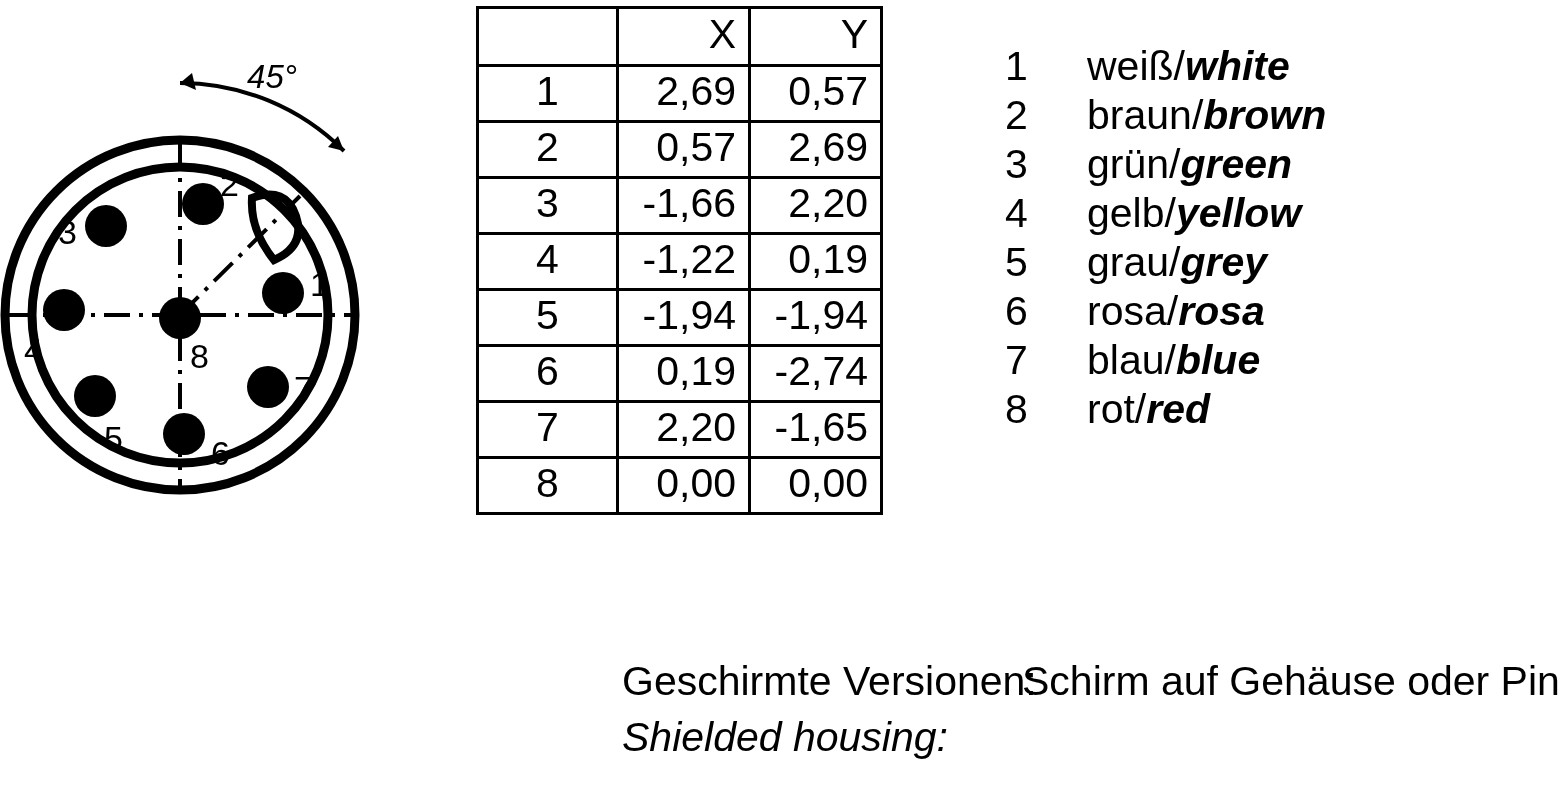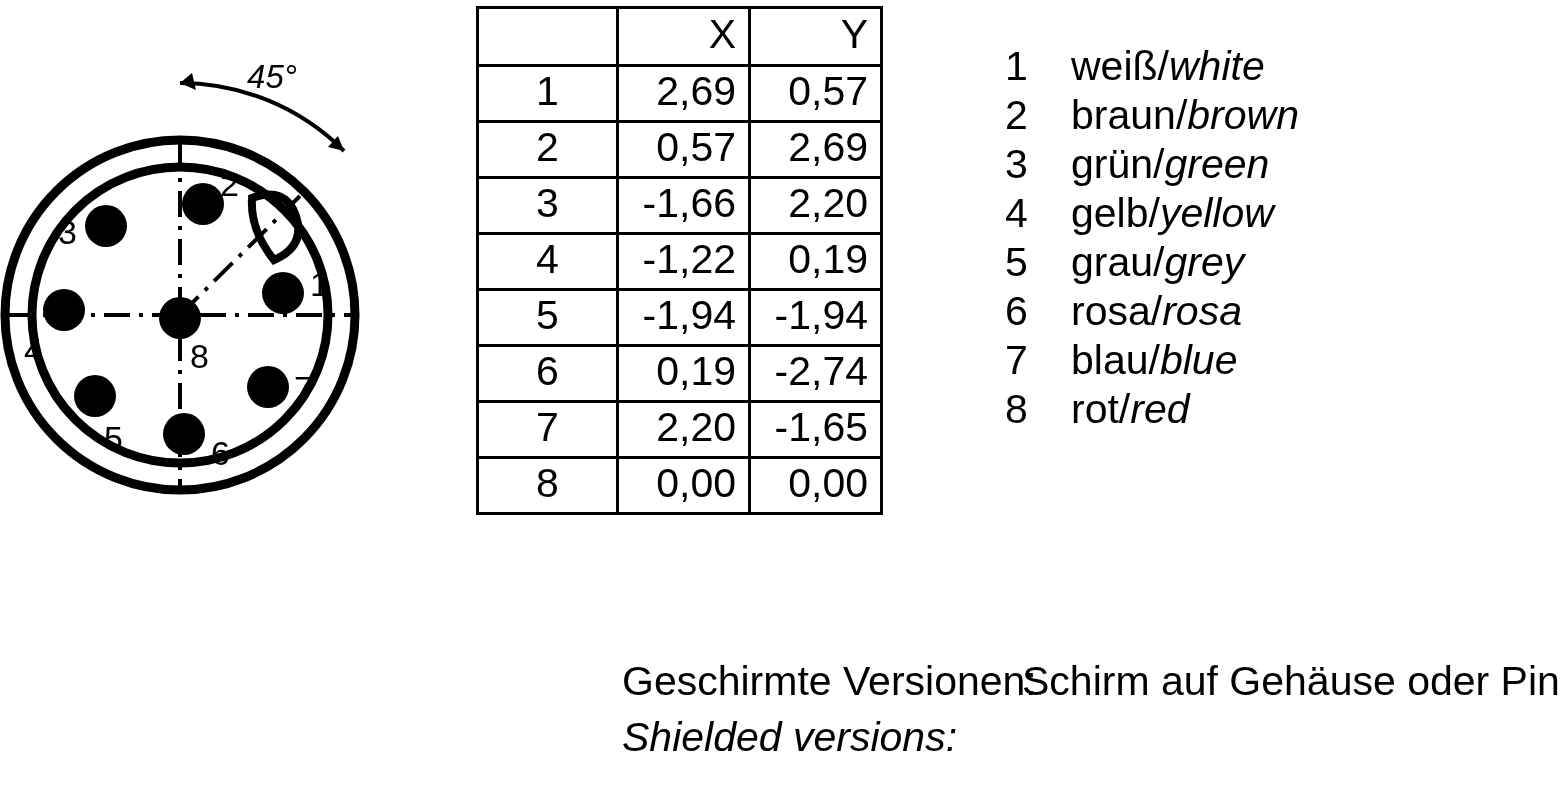--- a/index.html
+++ b/index.html
@@ -80,26 +80,28 @@
     height: 49px;
     font-size: 41px;
     line-height: 1;
   }
   .legend-num {
     width: 66px;
     flex: 0 0 66px;
   }
   .legend-de {
     font-style: normal;
+    margin-left: 16px;
   }
   .legend-slash {
     font-style: normal;
   }
   .legend-en {
     font-style: italic;
+    font-weight: bold;
   }
 
   
   #shield-note {
     position: absolute;
     left: 622px;
     top: 661px;
     width: 900px;
   }
   .note-row {
@@ -262,15 +264,15 @@
     <span class="legend-en">red</span>
   </div>
 </div>
 
 <div id="shield-note">
   <div class="note-row">
     <span class="note-label">Geschirmte Versionen:</span>
     <span>Schirm auf Gehäuse oder Pin 8</span>
   </div>
   <div class="note-row italic">
-    <span class="note-label">Shielded versions:</span>
+    <span class="note-label">Shielded housing:</span>
   </div>
 </div>
 
 </body></html>

